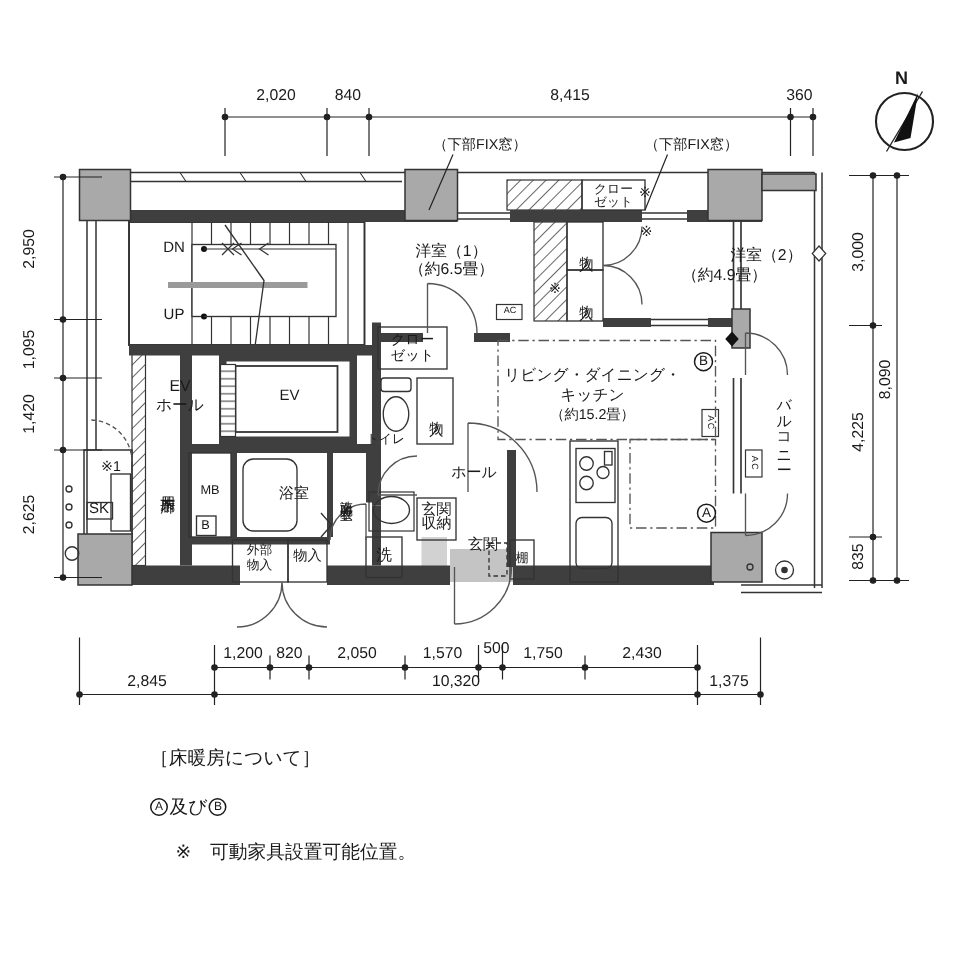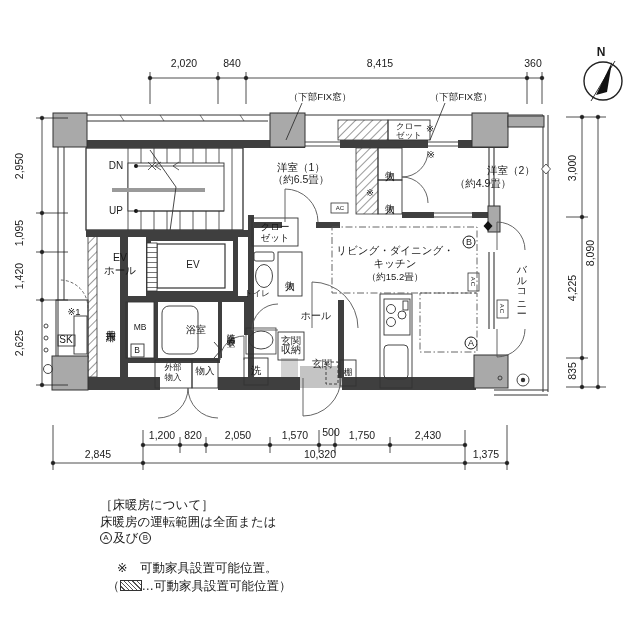--- a/index.html
+++ b/index.html
@@ -306,21 +306,21 @@
 <span class="lbl s10 rot" style="left:573px;top:371px">835</span>
 <span class="lbl s10 rot" style="left:591px;top:253px">8,090</span>
 <span class="lbl s10" style="left:162px;top:436px">1,200</span>
 <span class="lbl s10" style="left:193px;top:436px">820</span>
 <span class="lbl s10" style="left:238px;top:436px">2,050</span>
 <span class="lbl s10" style="left:295px;top:436px">1,570</span>
 <span class="lbl s10" style="left:331px;top:433px">500</span>
 <span class="lbl s10" style="left:362px;top:436px">1,750</span>
 <span class="lbl s10" style="left:428px;top:436px">2,430</span>
 <span class="lbl s10" style="left:98px;top:455px">2,845</span>
-<span class="lbl s10" style="left:320px;top:455px">10,320</span>
+<span class="lbl s10" style="left:304px;top:455px">10,320</span>
 <span class="lbl s10" style="left:486px;top:455px">1,375</span>
 
 <span class="lbl s9" style="left:320px;top:97px">（下部FIX窓）</span>
 <span class="lbl s9" style="left:461px;top:97px">（下部FIX窓）</span>
 <span class="lbl s12" style="left:601px;top:52px">N</span>
 
 <span class="lbl s10" style="left:301px;top:168px">洋室（1）</span>
 <span class="lbl s10" style="left:301px;top:180px">（約6.5畳）</span>
 <span class="lbl s10" style="left:511px;top:171px">洋室（2）</span>
 <span class="lbl s10" style="left:483px;top:184px">（約4.9畳）</span>
@@ -362,24 +362,20 @@
 <span class="lbl s9" style="left:370px;top:193px">※</span>
 <span class="lbl s11" style="left:116px;top:166px">DN</span>
 <span class="lbl s11" style="left:116px;top:211px">UP</span>
 <span class="lbl s6" style="left:340px;top:208px">AC</span>
 <span class="lbl s6 vert" style="left:473px;top:282px">AC</span>
 <span class="lbl s6 vert" style="left:502px;top:309px">AC</span>
 <span class="lbl" style="left:469px;top:240px"><span class="circ">B</span></span>
 <span class="lbl" style="left:471px;top:341px"><span class="circ">A</span></span>
 
 <div class="note" style="left:100px;top:499px">［床暖房について］</div>
-<div class="note" style="left:100px;top:516px">床暖房の運転範囲は全面または</div>
 <div class="note l2row" style="left:100px;top:532px">
   <span class="circ small">A</span>
       <span>及び</span>
       <span class="circ small">B</span>
 </div>
 <div class="note" style="left:117px;top:562px">※　可動家具設置可能位置。</div>
-<div class="note" style="left:107px;top:580px">
-  <span>（</span><span class="hatchbox"></span><span>…可動家具設置可能位置）</span>
+
 </div>
 
-</div>
-
 </body></html>

